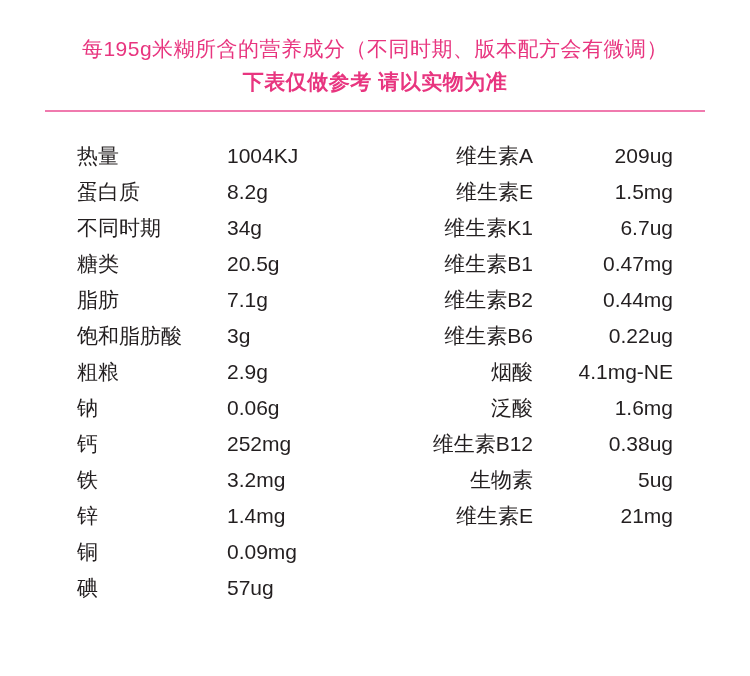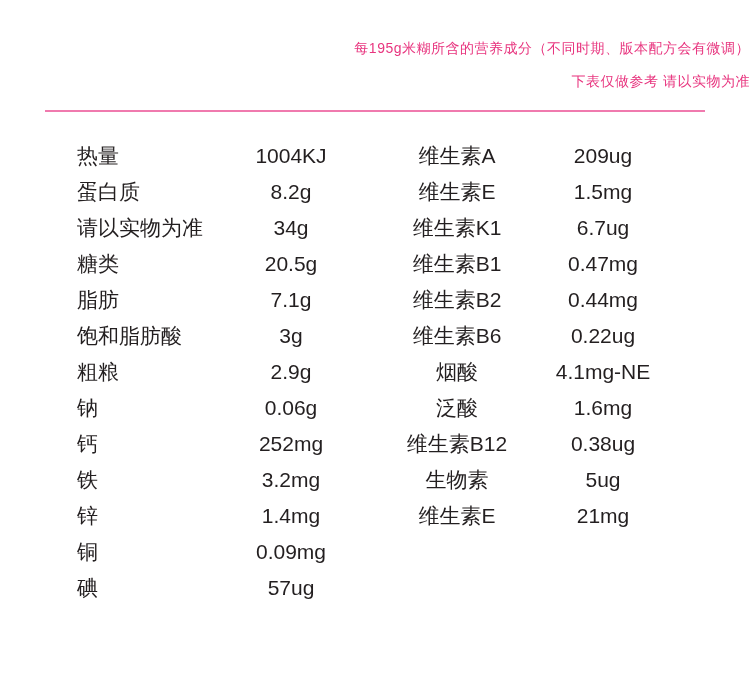--- a/index.html
+++ b/index.html
@@ -19,25 +19,24 @@
     height: 676px;
     background: #ffffff;
     box-sizing: border-box;
   }
   .title-block {
     padding-top: 32px;
     text-align: center;
   }
   .title-line {
     color: #e8357f;
-    font-size: 14px;
+    font-size: 21px;
     line-height: 33px;
     font-weight: normal;
     letter-spacing: 0.5px;
-    text-align: right;
   }
   .rule {
     width: 660px;
     height: 2px;
     background: #f07aae;
     margin: 12px auto 0 auto;
   }
   .table-wrap {
     margin-top: 26px;
     display: flex;
@@ -53,42 +52,42 @@
     line-height: 30px;
     white-space: nowrap;
     vertical-align: top;
   }
   td.label-a {
     width: 150px;
     padding-right: 6px;
   }
   td.value-a {
     width: 128px;
-    text-align: center;
+    text-align: left;
   }
   td.gap {
     width: 26px;
   }
   td.label-b {
     width: 152px;
-    text-align: center;
+    text-align: right;
   }
   td.value-b {
     width: 140px;
-    text-align: center;
+    text-align: right;
   }
 </style>
 </head>
 <body>
 
 <div class="page">
 
   <div class="title-block">
     <div class="title-line" style="color: rgb(232, 53, 127);">每195g米糊所含的营养成分（不同时期、版本配方会有微调）</div>
-    <div class="title-line" style="color: rgb(232, 53, 127);">下表仅做参考 请以实物为准</div>
+    <div class="title-line" style="color: rgb(232, 53, 127); font-weight: bold;">下表仅做参考 请以实物为准</div>
   </div>
 
   <div class="rule" style="background: rgb(240, 122, 174);"></div>
 
   <div class="table-wrap">
     <table class="nutrition">
       <tbody>
 
         <tr>
           <td class="label-a">热量</td>
@@ -101,21 +100,21 @@
 
         <tr>
           <td class="label-a">蛋白质</td>
           <td class="value-a">8.2g</td>
           <td class="gap"></td>
           <td class="label-b">维生素E</td>
           <td class="value-b">1.5mg</td>
         </tr>
 
         <tr>
-          <td class="label-a">请以实物为准</td>
+          <td class="label-a">不同时期</td>
           <td class="value-a">34g</td>
           <td class="gap"></td>
           <td class="label-b">维生素K1</td>
           <td class="value-b">6.7ug</td>
         </tr>
 
         <tr>
           <td class="label-a">糖类</td>
           <td class="value-a">20.5g</td>
           <td class="gap"></td>

